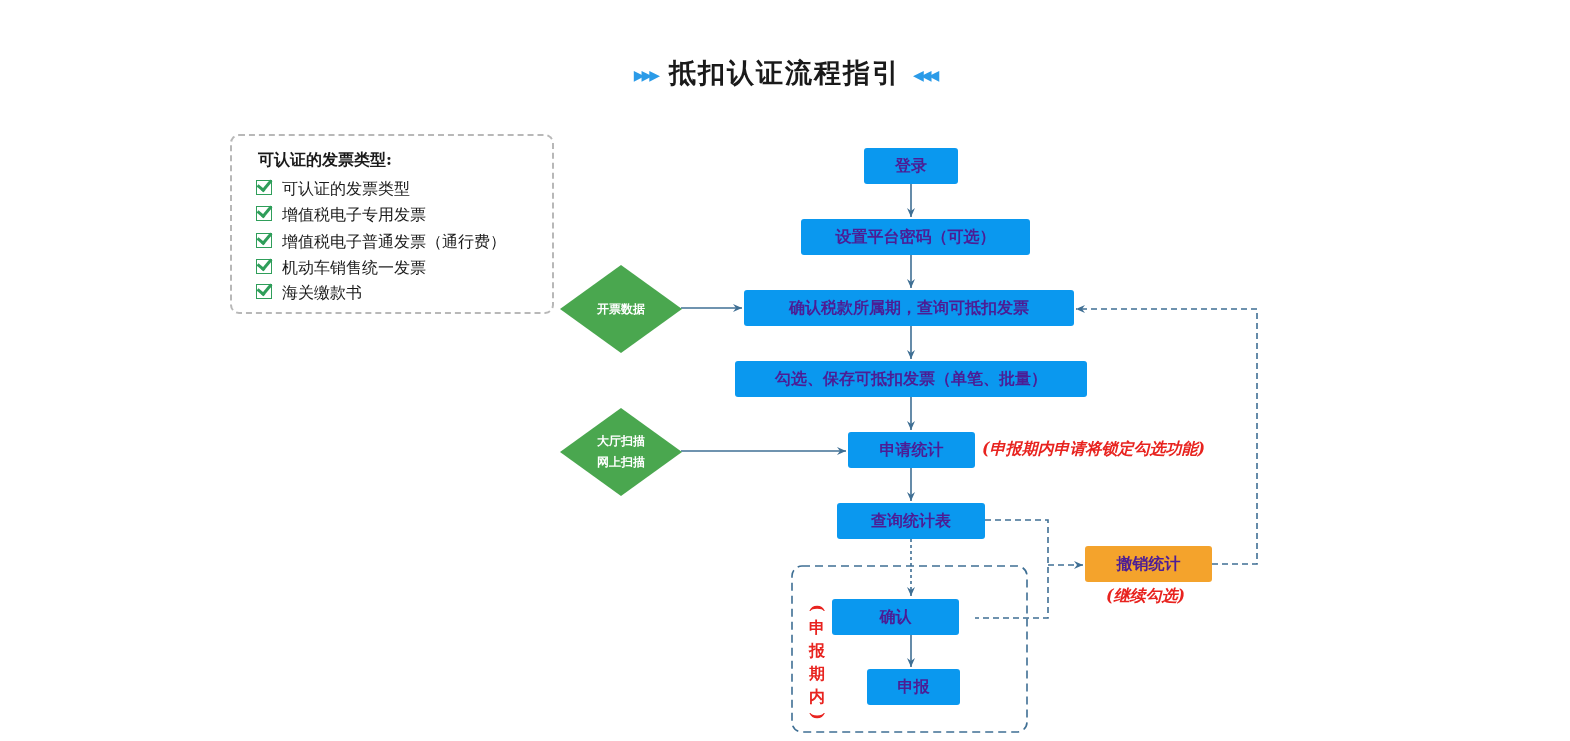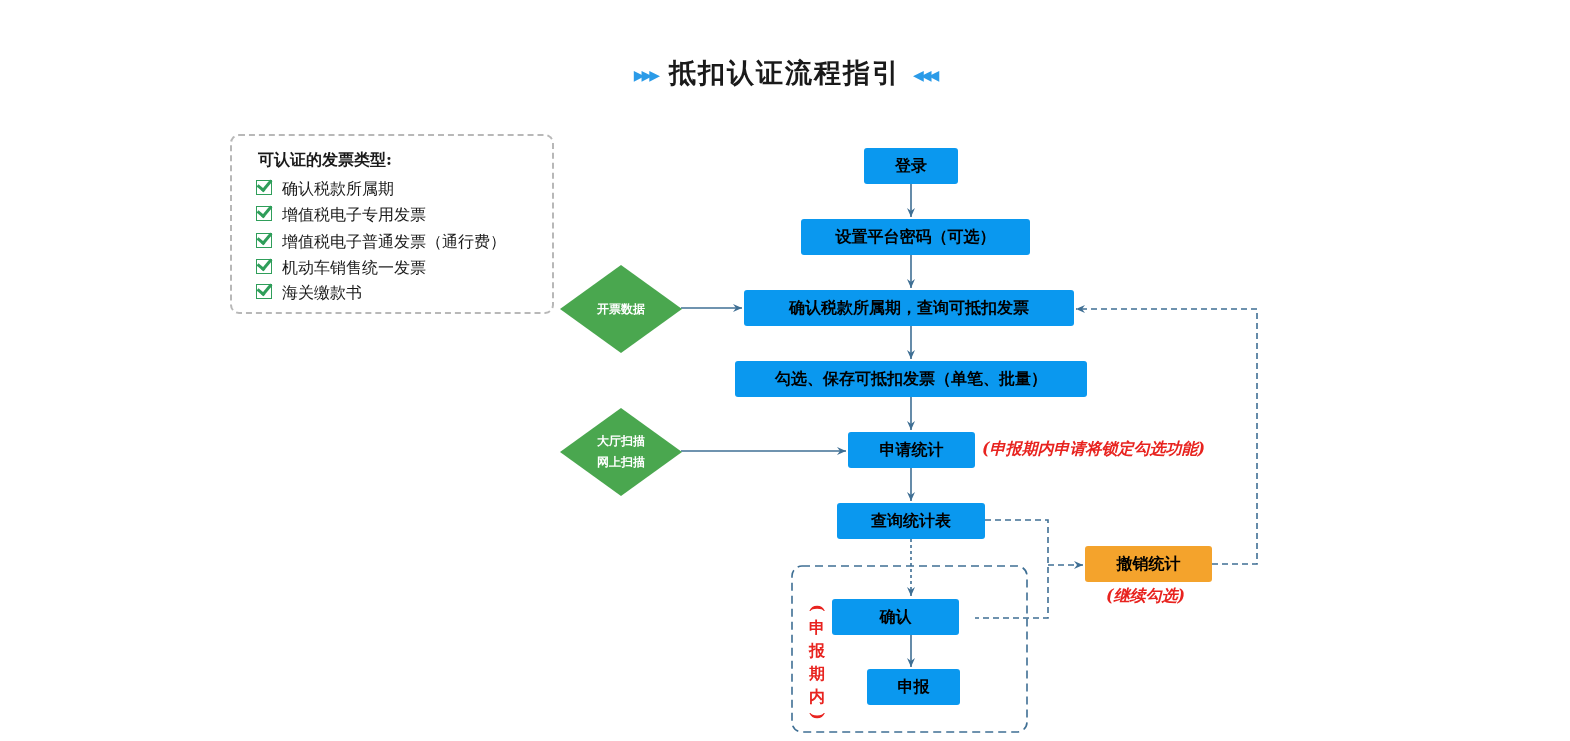--- a/index.html
+++ b/index.html
@@ -9,41 +9,41 @@
            font-size:27px; font-weight:bold; color:#1a1a1a; letter-spacing:2px; }
   .title .arrows { color:#2b9be8; font-size:14px; vertical-align:middle; letter-spacing:-3px; margin:0 12px; }
   .legend { position:absolute; left:230px; top:134px; width:324px; height:180px;
             border:2px dashed #b8b8b8; border-radius:9px; box-sizing:border-box; }
   .legend-title { position:absolute; left:26px; top:14px; font-size:16px; font-weight:bold; color:#1a1a1a; }
   .legend-item { position:absolute; left:24px; font-size:16px; color:#1a1a1a; white-space:nowrap; }
   .check { display:inline-block; width:14px; height:13px; border:1.5px solid #2f9e5a; position:relative;
            margin-right:10px; vertical-align:-1px; }
   .check::after { content:""; position:absolute; left:3px; top:-4px; width:6px; height:11px;
                   border-right:3px solid #2f9e5a; border-bottom:3px solid #2f9e5a; transform:rotate(40deg); }
-  .box { position:absolute; background:#0a98ef; color:#000000; font-size:16px; font-weight:bold;
+  .box { position:absolute; background:#0a98ef; color:#4c1d95; font-size:16px; font-weight:bold;
          display:flex; align-items:center; justify-content:center; border-radius:3px; white-space:nowrap; }
   .box.orange { background:#f4a32c; }
   .diamond-wrap { position:absolute; width:122px; height:88px; }
   .diamond-wrap svg { position:absolute; left:0; top:0; }
   .diamond-text { position:absolute; left:0; top:0; width:122px; height:88px; display:flex; align-items:center;
                   justify-content:center; text-align:right; color:#fff; font-size:12px; font-weight:bold; line-height:21px; }
   .note { position:absolute; color:#e8231f; font-size:16px; font-weight:bold; white-space:nowrap;font-style:italic; }
   .vnote { position:absolute; color:#e8231f; font-size:16px; font-weight:bold; width:20px; line-height:23px; text-align:center; }
   svg.lines { position:absolute; left:0; top:0; }
 </style>
 </head>
 <body>
 
 <div class="title">
   <span class="arrows">▶▶▶</span><span>抵扣认证流程指引</span><span class="arrows">◀◀◀</span>
 </div>
 
 <div class="legend">
   <div class="legend-title">可认证的发票类型:</div>
-  <div class="legend-item" style="top:43px"><span class="check"></span><span>确认税款所属期</span></div>
+  <div class="legend-item" style="top:43px"><span class="check"></span><span>可认证的发票类型</span></div>
   <div class="legend-item" style="top:69px"><span class="check"></span><span>增值税电子专用发票</span></div>
   <div class="legend-item" style="top:96px"><span class="check"></span><span>增值税电子普通发票（通行费）</span></div>
   <div class="legend-item" style="top:122px"><span class="check"></span><span>机动车销售统一发票</span></div>
   <div class="legend-item" style="top:147px"><span class="check"></span><span>海关缴款书</span></div>
 </div>
 
 <svg class="lines" width="1570" height="741">
   <defs>
     <marker id="ah" markerWidth="10" markerHeight="10" refX="9" refY="5" orient="auto" markerUnits="userSpaceOnUse">
       <path d="M0,1 L9,5 L0,9 L3,5 Z" fill="#3f6f94"></path>

